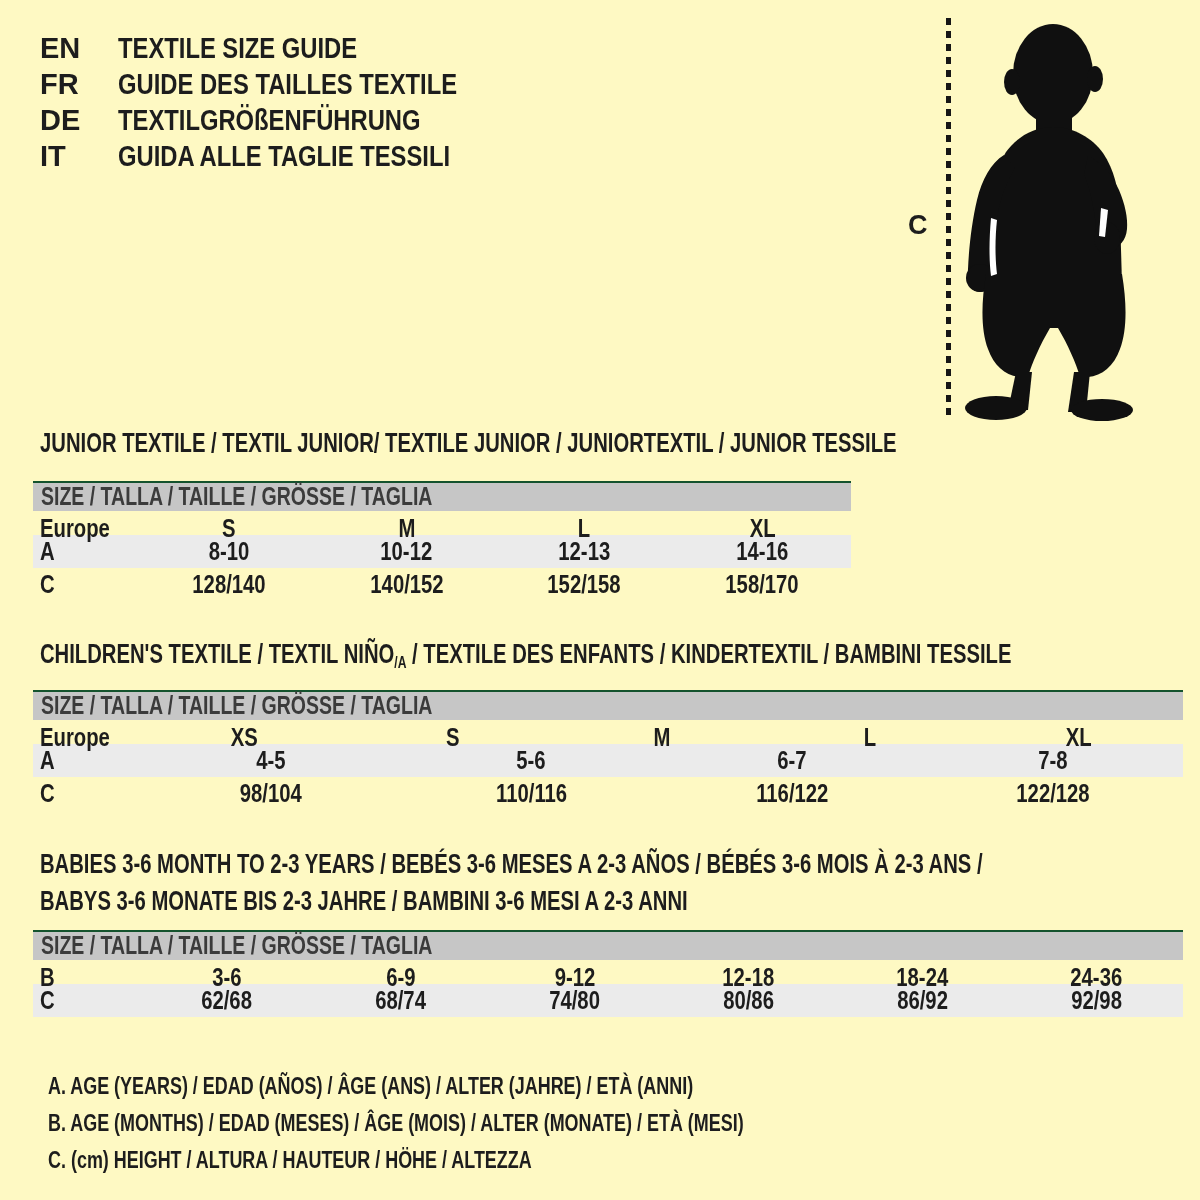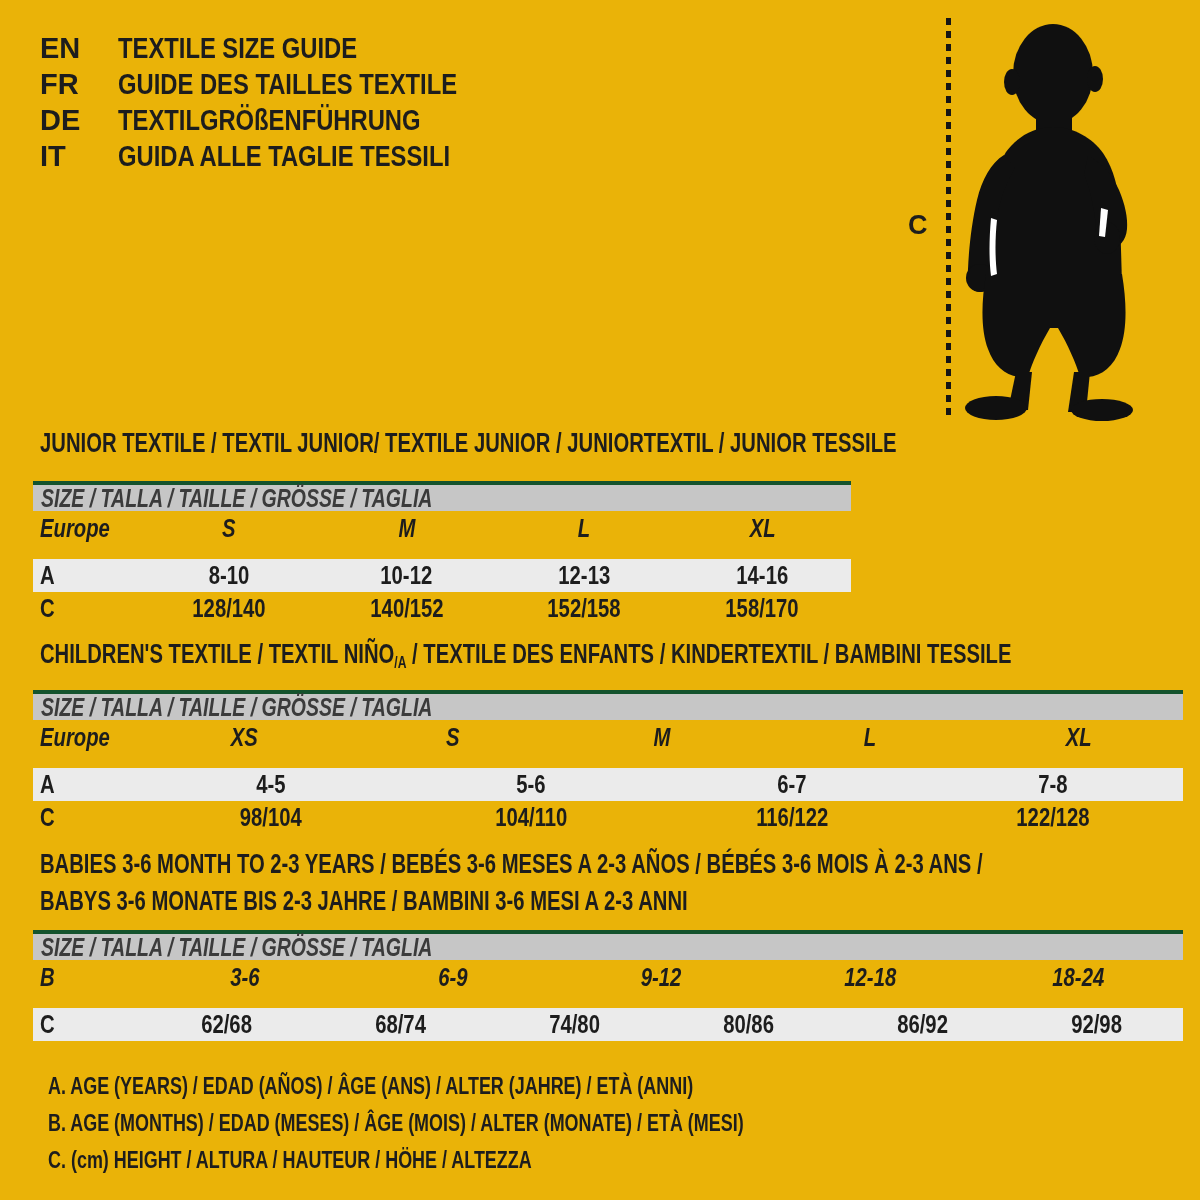--- a/index.html
+++ b/index.html
@@ -1,17 +1,17 @@
 <!DOCTYPE html>
 <html><head>
 <meta charset="utf-8">
 <style>
   html,body{margin:0;padding:0;background:#fff;}
   .page{
-    position:relative;width:1200px;height:1200px;background:#eab308;overflow:hidden;
+    position:relative;width:1200px;height:1200px;background:#fef9c3;overflow:hidden;
     font-family:"Liberation Sans","DejaVu Sans",sans-serif;font-weight:700;color:#1d1d1d;
   }
   
   .cond{display:inline-block;transform:scaleX(.78);transform-origin:0 50%;white-space:nowrap;}
   .condc{display:inline-block;transform:scaleX(.78);transform-origin:50% 50%;white-space:nowrap;}
   .w82{transform:scaleX(.82);}
   .w75{transform:scaleX(.75);}
 
   
   .langs{position:absolute;left:40px;top:30px;}
@@ -28,25 +28,25 @@
   
   .sec-title{
     position:absolute;left:40px;margin:0;font-size:27px;line-height:28px;
     transform:scaleX(.75);transform-origin:0 50%;white-space:nowrap;font-weight:700;
   }
   .nino-sub{font-size:.6em;vertical-align:-0.28em;}
 
   
   .tbl{position:absolute;left:33px;}
   .band{
-    box-sizing:border-box;height:30px;line-height:26px;border-top:4px solid #14532d;
-    background:#c6c6c6;color:#3b3b3b;font-size:26px;padding-left:8px;font-style:italic;
+    box-sizing:border-box;height:30px;line-height:26px;border-top:2px solid #14532d;
+    background:#c6c6c6;color:#3b3b3b;font-size:26px;padding-left:8px;
   }
   .trow{display:flex;font-size:26px;}
-  .trow.first{height:48px;line-height:35px;font-style:italic;}
+  .trow.first{height:24px;line-height:35px;}
   .trow{height:33px;line-height:33px;}
   .trow.alt{background:#ebebeb;}
   .cell-label{width:107px;padding-left:7px;box-sizing:border-box;}
   .cell{flex:1;text-align:center;}
 
   
   .legend{position:absolute;left:48px;top:1068px;}
   .legend-line{height:37px;line-height:37px;font-size:23px;transform:scaleX(.78);transform-origin:0 50%;white-space:nowrap;}
 </style>
 </head>
@@ -138,37 +138,38 @@
     <div class="trow alt">
       <div class="cell-label"><span class="cond">A</span></div>
       <div class="cell"><span class="condc">4-5</span></div>
       <div class="cell"><span class="condc">5-6</span></div>
       <div class="cell"><span class="condc">6-7</span></div>
       <div class="cell"><span class="condc">7-8</span></div>
     </div>
     <div class="trow">
       <div class="cell-label"><span class="cond">C</span></div>
       <div class="cell"><span class="condc">98/104</span></div>
-      <div class="cell"><span class="condc">104/110</span></div>
+      <div class="cell"><span class="condc">110/116</span></div>
       <div class="cell"><span class="condc">116/122</span></div>
       <div class="cell"><span class="condc">122/128</span></div>
     </div>
   </div>
 
   <h2 class="sec-title" style="top:850px;">BABIES 3-6 MONTH TO 2-3 YEARS / BEBÉS 3-6 MESES A 2-3 AÑOS / BÉBÉS 3-6 MOIS À 2-3 ANS /</h2>
   <h2 class="sec-title" style="top:887px;">BABYS 3-6 MONATE BIS 2-3 JAHRE / BAMBINI 3-6 MESI A 2-3 ANNI</h2>
   <div class="tbl" style="top:930px;width:1150px;">
     <div class="band"><span class="cond w75">SIZE / TALLA / TAILLE / GRÖSSE / TAGLIA</span></div>
     <div class="trow first">
       <div class="cell-label"><span class="cond">B</span></div>
       <div class="cell"><span class="condc">3-6</span></div>
       <div class="cell"><span class="condc">6-9</span></div>
       <div class="cell"><span class="condc">9-12</span></div>
       <div class="cell"><span class="condc">12-18</span></div>
       <div class="cell"><span class="condc">18-24</span></div>
+      <div class="cell"><span class="condc">24-36</span></div>
     </div>
     <div class="trow alt">
       <div class="cell-label"><span class="cond">C</span></div>
       <div class="cell"><span class="condc">62/68</span></div>
       <div class="cell"><span class="condc">68/74</span></div>
       <div class="cell"><span class="condc">74/80</span></div>
       <div class="cell"><span class="condc">80/86</span></div>
       <div class="cell"><span class="condc">86/92</span></div>
       <div class="cell"><span class="condc">92/98</span></div>
     </div>

